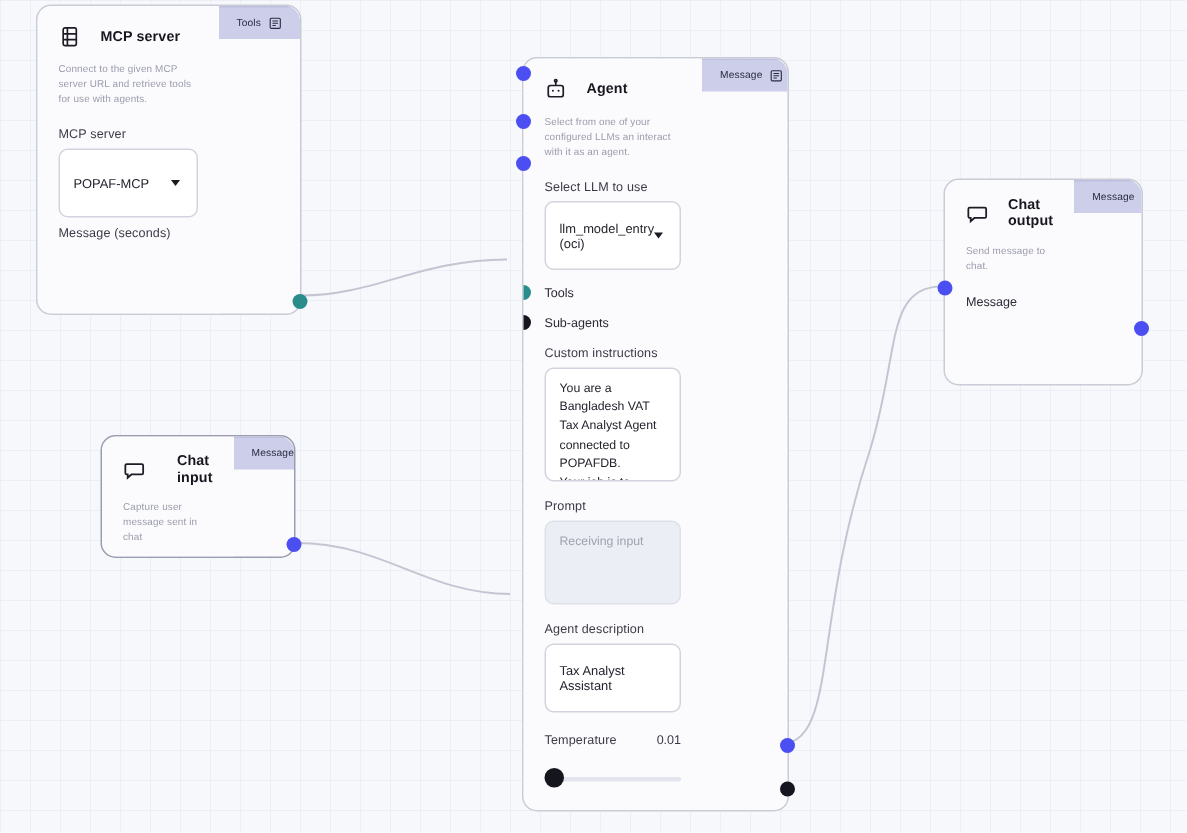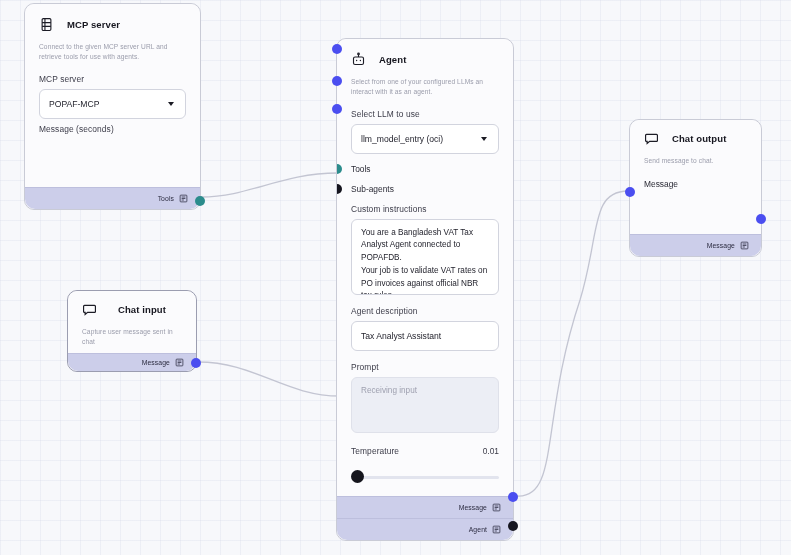--- a/index.html
+++ b/index.html
@@ -30,21 +30,21 @@
     border: 1px solid #c9cbd6;
     border-radius: 10px;
     z-index: 2;
     overflow: visible;
   }
   .node-inner {
     border-radius: 10px;
     overflow: hidden;
     height: 100%;
     display: flex;
-    flex-direction: column;
+    flex-direction: row;
   }
   .node-body { background: #fbfbfd; flex: 1 1 auto; }
   .node-header {
     display: flex; align-items: center;
     gap: 13px;
     padding: 13px 14px 4px 14px;
   }
   .node-icon { width: 15px; height: 15px; display: block; color: #1c1c26; flex: none; }
   .node-title { font-size: 9.5px; font-weight: bold; color: #16161f; letter-spacing: .1px; }
   .node-desc {
@@ -54,21 +54,21 @@
   .field { padding: 0 14px 5px 14px; }
   .field-label {
     font-size: 8.4px; color: #3c3c49; display:block; margin-bottom: 5px; letter-spacing:.1px;
   }
   .field-label-row { display:flex; justify-content: space-between; align-items:center; margin-bottom: 6px; }
   .field-value-right { font-size: 8.4px; color: #3c3c49; }
   .control {
     background: #ffffff;
     border: 1px solid #d2d4de;
     border-radius: 6px;
-    height: 30px;
+    height: 46px;
     display: flex; align-items: center;
     padding: 0 9px;
     font-size: 8.6px; color: #24242e;
     position: relative;
   }
   .control.select { justify-content: space-between; }
   .caret {
     width: 0; height: 0;
     border-left: 3.5px solid transparent;
     border-right: 3.5px solid transparent;
@@ -169,21 +169,21 @@
           <rect x="3" y="3" width="18" height="18" rx="2"></rect>
           <line x1="7" y1="8" x2="17" y2="8"></line>
           <line x1="7" y1="12" x2="17" y2="12"></line>
           <line x1="7" y1="16" x2="13" y2="16"></line>
         </svg>
       </div>
     </div>
     <span class="port right teal" style="top:197px;"></span>
   </div>
 
-  <div class="node" style="left:336px; top:38px; width:178px; height:503px;">
+  <div class="node" style="left:348px; top:38px; width:178px; height:503px;">
     <div class="node-inner">
       <div class="node-body">
         <div class="node-header">
           <svg class="node-icon" viewBox="0 0 24 24" fill="none" stroke="currentColor" stroke-width="1.8">
             <rect x="4" y="8" width="16" height="12" rx="2.5"></rect>
             <line x1="12" y1="4" x2="12" y2="8"></line>
             <circle cx="12" cy="3" r="1.3"></circle>
             <circle cx="9" cy="13.5" r="1.1" fill="currentColor" stroke="none"></circle>
             <circle cx="15" cy="13.5" r="1.1" fill="currentColor" stroke="none"></circle>
           </svg>
@@ -210,31 +210,31 @@
         </div>
 
         <div class="field" style="padding-top:5px;">
           <span class="field-label">Custom instructions</span>
           <div class="textarea tall">You are a Bangladesh VAT Tax Analyst Agent connected to POPAFDB.
 Your job is to validate VAT rates on PO invoices against official NBR tax rules.</div>
           <span class="port left blue" style="top:70px;"></span>
         </div>
 
         <div class="field" style="padding-top:6px;">
+          <span class="field-label">Prompt</span>
+          <div class="textarea muted">Receiving input</div>
+          <span class="port left blue" style="top:42px;"></span>
+        </div>
+
+        <div class="field" style="padding-top:6px;">
           <span class="field-label">Agent description</span>
           <div class="control">
             <span>Tax Analyst  Assistant</span>
           </div>
           <span class="port left blue" style="top:10px;"></span>
-        </div>
-
-        <div class="field" style="padding-top:6px;">
-          <span class="field-label">Prompt</span>
-          <div class="textarea muted">Receiving input</div>
-          <span class="port left blue" style="top:42px;"></span>
         </div>
 
         <div class="field" style="padding-top:8px;">
           <div class="field-label-row">
             <span class="field-label" style="margin:0;">Temperature</span>
             <span class="field-value-right">0.01</span>
           </div>
         </div>
         <div class="slider-wrap">
           <span class="slider-track"></span>

